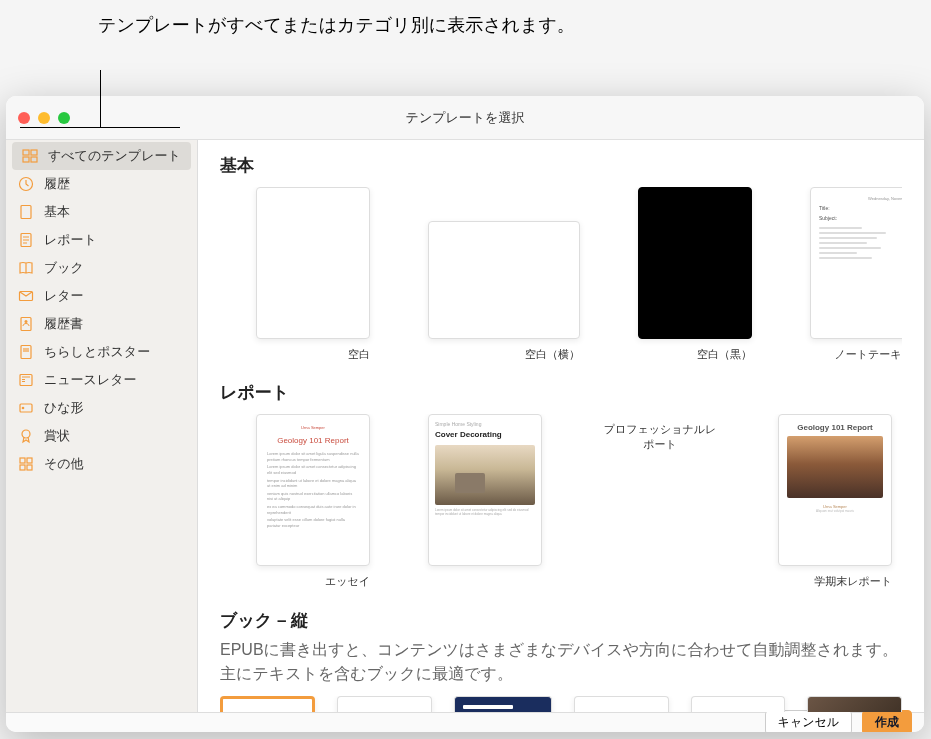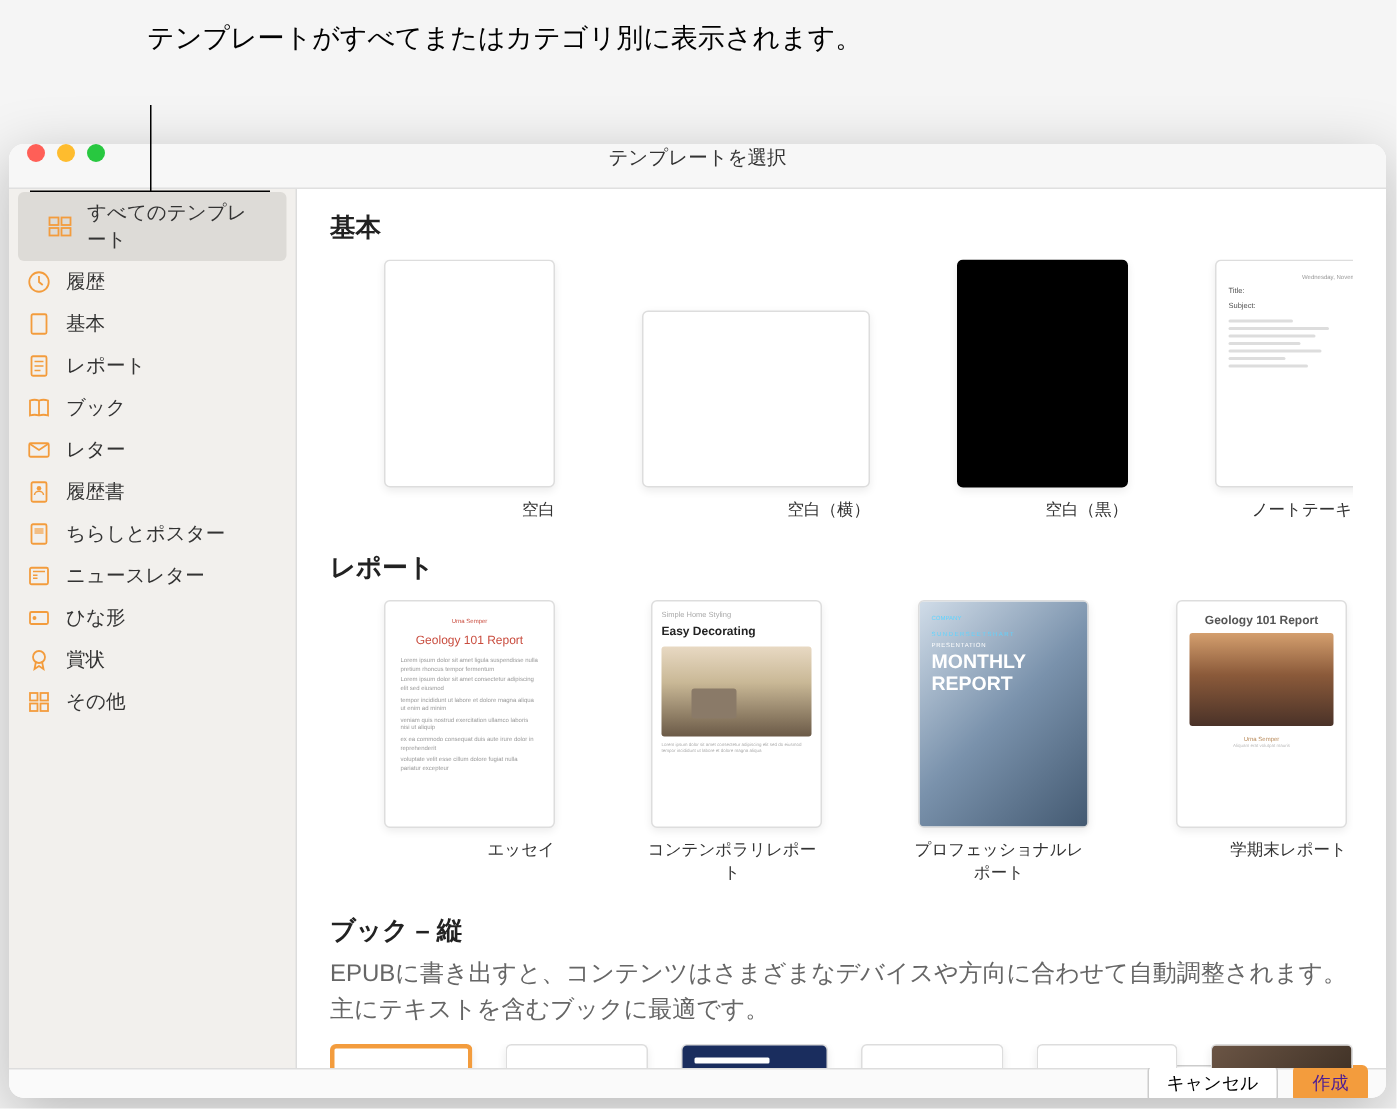--- a/index.html
+++ b/index.html
@@ -44,22 +44,23 @@
       width: 918px;
       height: 636px;
       background: #fff;
       border-radius: 10px;
       box-shadow: 0 10px 40px rgba(0,0,0,0.25);
       overflow: hidden;
       display: flex;
       flex-direction: column;
     }
     .titlebar {
-      height: 30px;
-      display: flex;
+      height: 44px;
+      display: flex;
+      align-items: center;
       padding-left: 12px;
       border-bottom: 1px solid #e0e0e0;
       background: #f7f7f7;
       position: relative;
       flex-shrink: 0;
     }
     .traffic-lights { display: flex; gap: 8px; }
     .traffic-light { width: 12px; height: 12px; border-radius: 50%; }
     .tl-red { background: #ff5f57; }
     .tl-yellow { background: #febc2e; }
@@ -85,21 +86,21 @@
       padding: 5px 12px;
       font-size: 13px;
       color: #333;
       cursor: pointer;
       gap: 10px;
     }
     .sidebar-item.selected {
       background: #dddbd7;
       border-radius: 4px;
       margin: 0 6px;
-      padding: 5px 20px;
+      padding: 5px 10px;
     }
     .sidebar-icon {
       width: 16px;
       height: 16px;
       display: flex;
       align-items: center;
       justify-content: center;
       color: #f39c3d;
       flex-shrink: 0;
     }
@@ -228,22 +229,23 @@
     .btn {
       font-size: 12px;
       padding: 3px 12px;
       border-radius: 4px;
       border: 1px solid #ccc;
       background: #fff;
       cursor: pointer;
     }
     .btn-primary {
       background: #f39c3d;
-      color: #4c1d95;
+      color: #0f172a;
       border-color: #f39c3d;
+      font-weight: bold;
     }
   </style>
 </head>
 <body>
 
 <div class="annotation">テンプレートがすべてまたはカテゴリ別に表示されます。</div>
 <div class="annotation-line"></div>
 
 <div class="window">
   <div class="titlebar">
@@ -419,34 +421,26 @@
               <div class="para">tempor incididunt ut labore et dolore magna aliqua ut enim ad minim</div>
               <div class="para">veniam quis nostrud exercitation ullamco laboris nisi ut aliquip</div>
               <div class="para">ex ea commodo consequat duis aute irure dolor in reprehenderit</div>
               <div class="para">voluptate velit esse cillum dolore fugiat nulla pariatur excepteur</div>
             </div>
             <div class="template-label">エッセイ</div>
           </div>
           <div class="template">
             <div class="thumb thumb-contemp">
               <div class="th">Simple Home Styling</div>
-              <div class="tt">Easy Decorating</div>
+              <div class="tt">Cover Decorating</div>
               <div class="img"></div>
               <div class="tx">Lorem ipsum dolor sit amet consectetur adipiscing elit sed do eiusmod tempor incididunt ut labore et dolore magna aliqua</div>
             </div>
-            <div class="template-label">コンテンポラリレポート</div>
-          </div>
-          <div class="template">
-            <div class="thumb thumb-pro">
-              <div style="font-size:4px;color:#5fd4ff;margin-bottom:6px">COMPANY</div>
-              <div class="h1">SUNDERSEETSHART</div>
-              <div class="h2">PRESENTATION</div>
-              <div class="big">MONTHLY</div>
-              <div class="big">REPORT</div>
-            </div>
+          </div>
+          <div class="template">
             <div class="template-label">プロフェッショナルレポート</div>
           </div>
           <div class="template">
             <div class="thumb thumb-sem">
               <div class="t">Geology 101 Report</div>
               <div class="img"></div>
               <div class="a">Urna Semper</div>
               <div class="d">Aliquam erat volutpat mauris</div>
             </div>
             <div class="template-label">学期末レポート</div>

